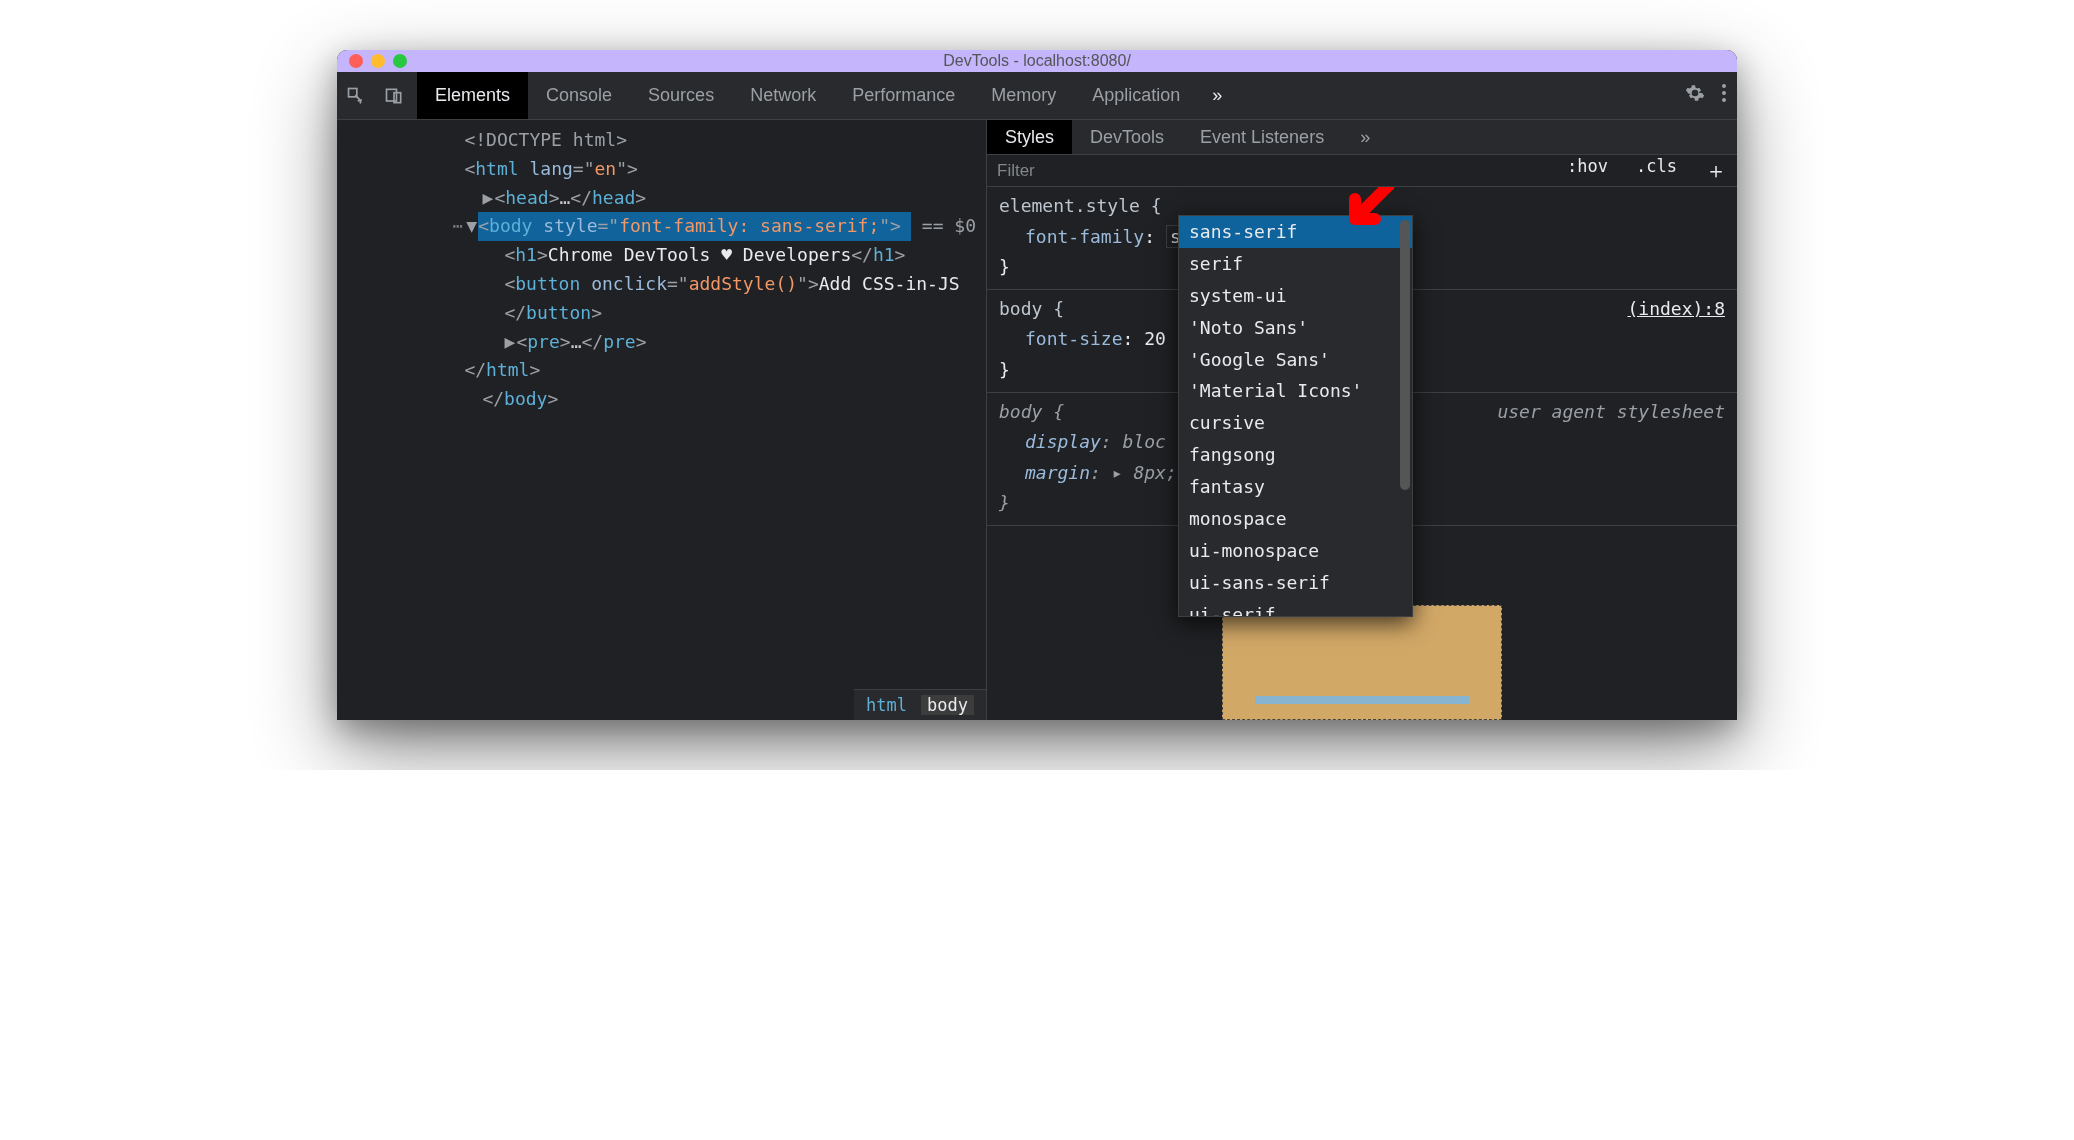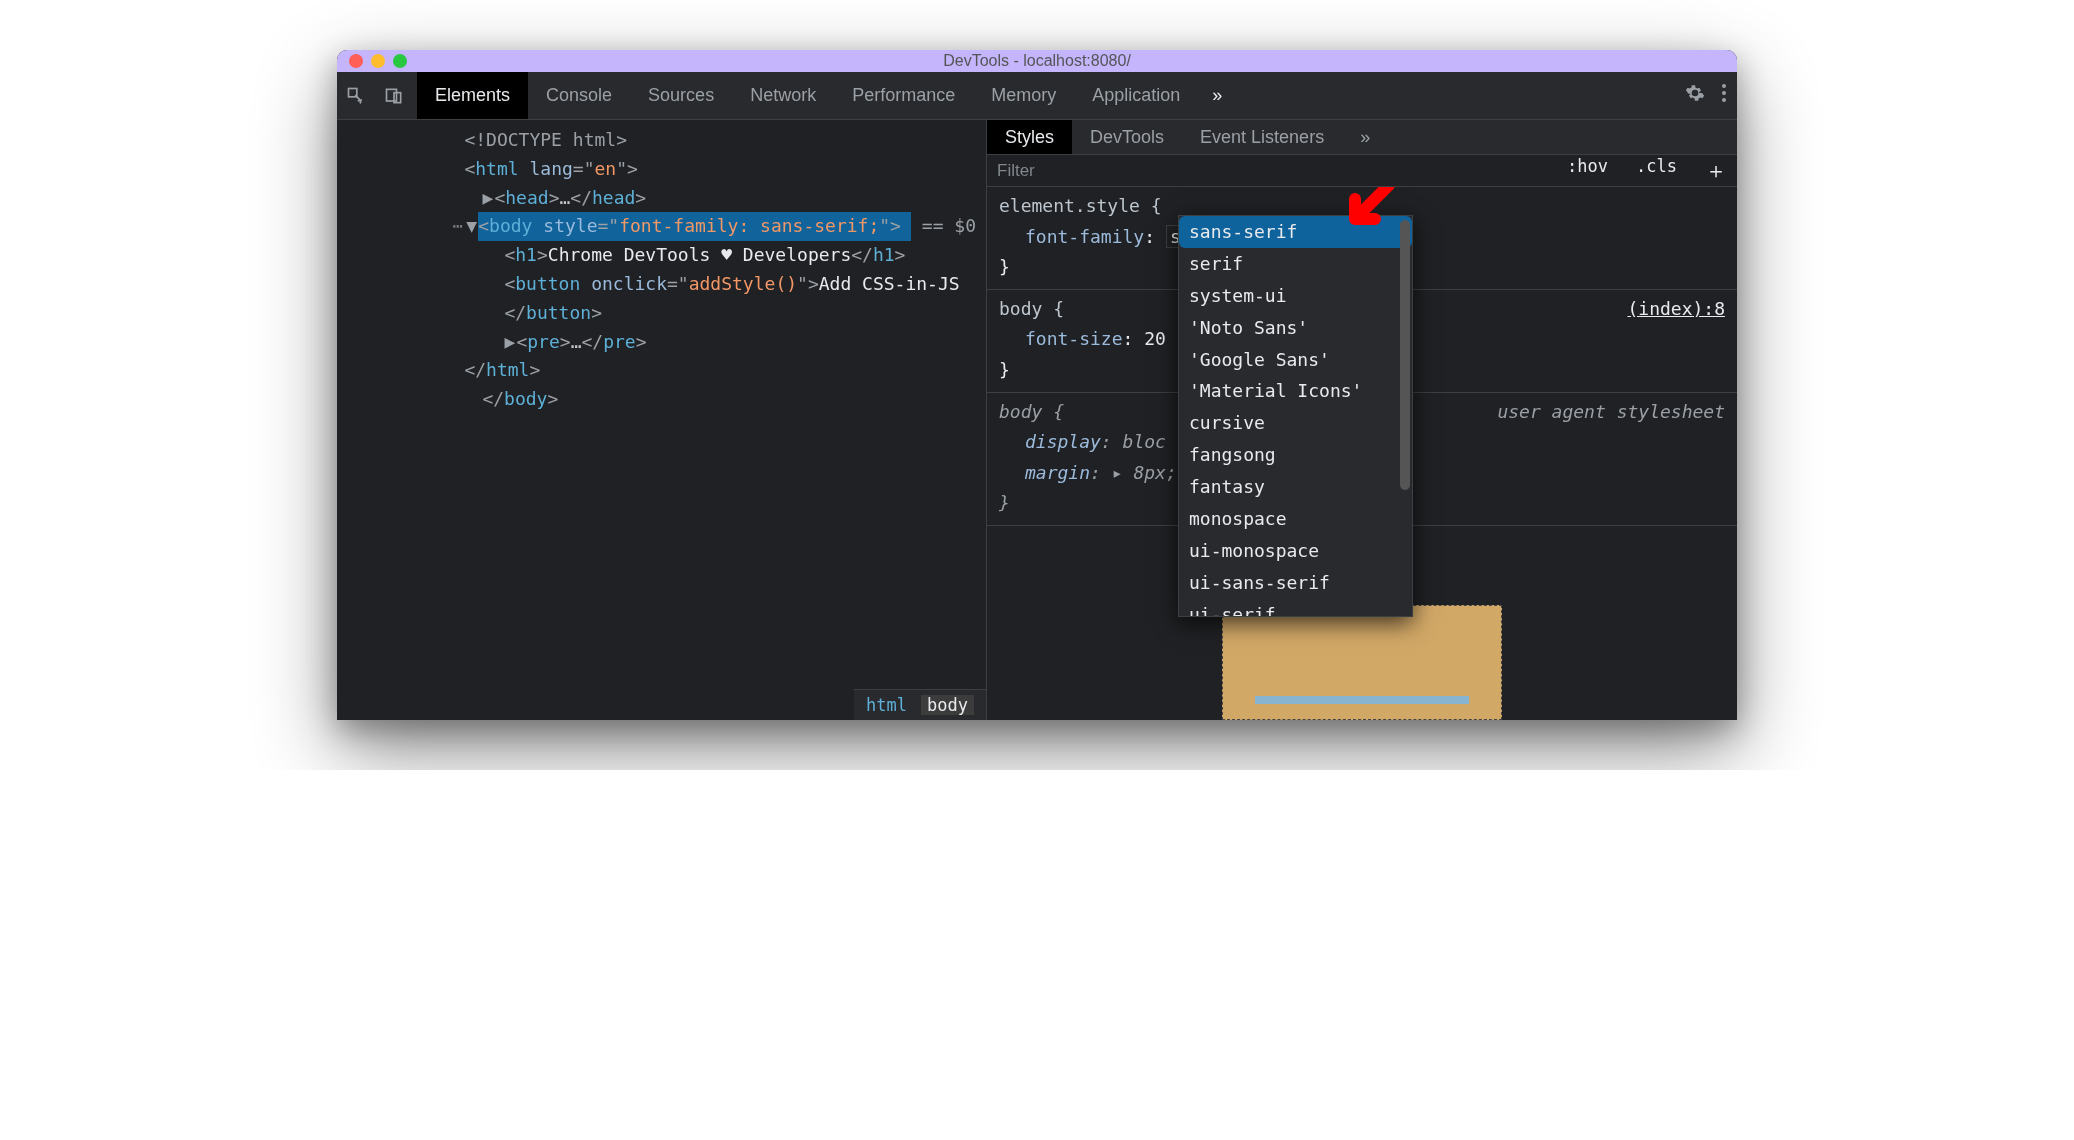--- a/index.html
+++ b/index.html
@@ -175,21 +175,21 @@
   font-family: Menlo, Consolas, monospace;
   font-size: 18px;
 }
 .dd-list { max-height: 400px; overflow: hidden; position: relative; }
 .dd-item {
   padding: 2px 10px;
   color: #e8eaed;
   cursor: pointer;
   line-height: 1.55;
 }
-.dd-item.selected { background: #0e639c; border-radius: 6px; }
+.dd-item.selected { background: #0e639c; }
 .dd-scrollbar {
   position: absolute;
   right: 2px; top: 4px;
   width: 10px;
   height: 270px;
   background: #555;
   border-radius: 5px;
 }
 
 .arrow-annotation {

